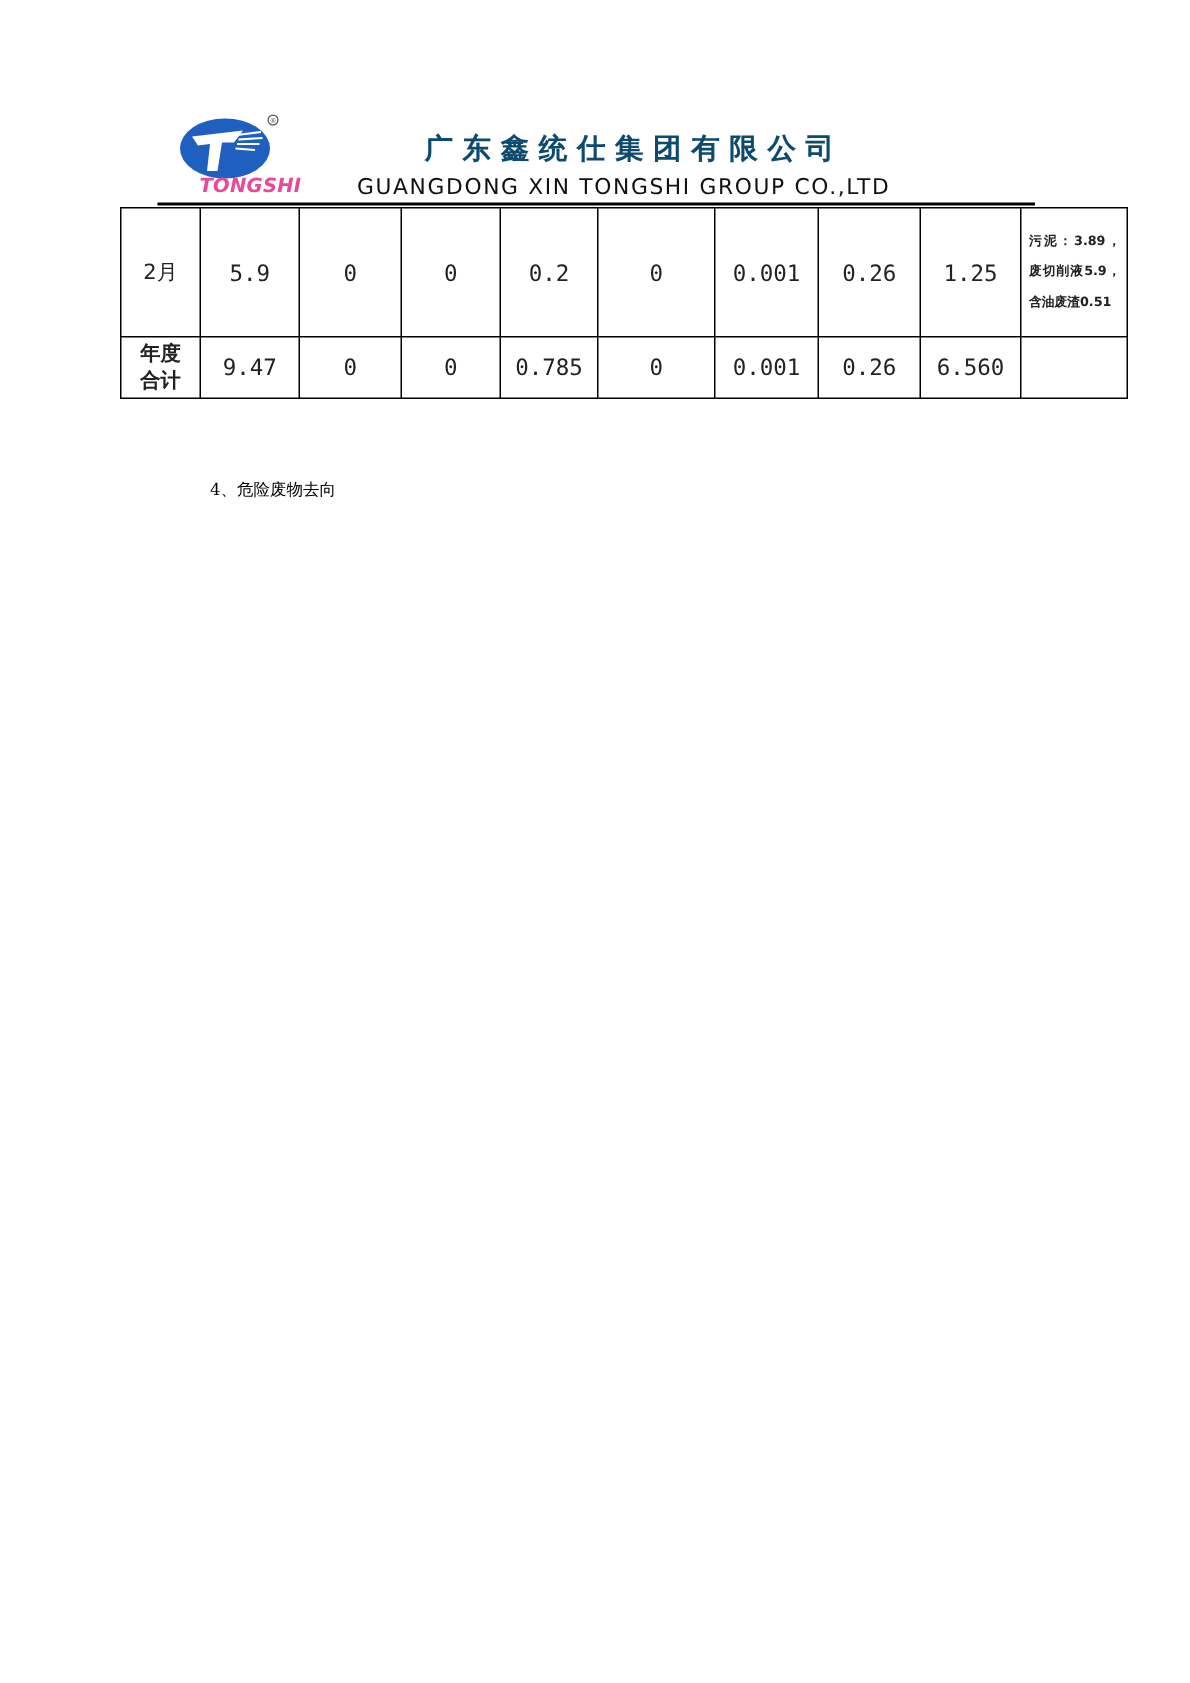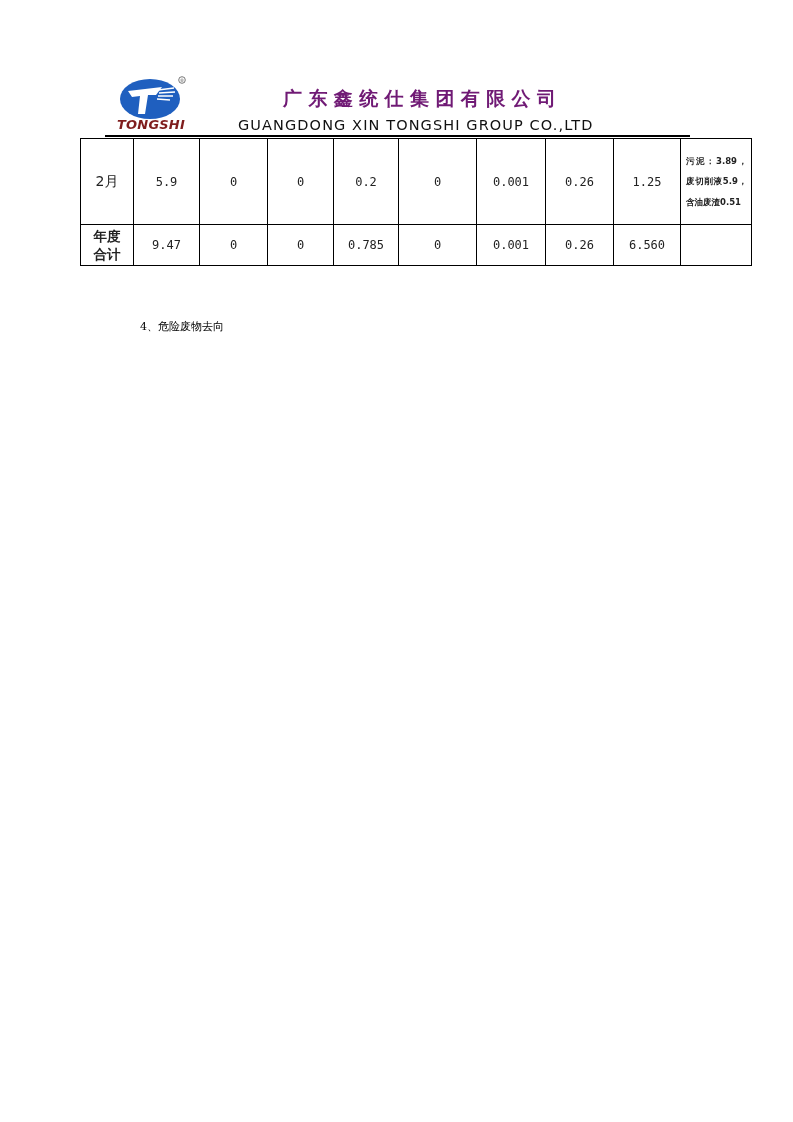--- a/index.html
+++ b/index.html
@@ -3,32 +3,32 @@
 <meta charset="utf-8">
 <style>
   html, body { margin:0; padding:0; background:#ffffff; }
   body { width:793px; height:1122px; position:relative; overflow:hidden;
          font-family:"DejaVu Serif","Liberation Serif",serif; color:#000; }
   .page { position:absolute; left:0; top:0; width:793px; height:1122px; }
 
   
   .logo { position:absolute; left:118px; top:74px; width:70px; height:46px; }
   .logo svg { display:block; }
-  .logo-text { position:absolute; left:117px; top:117px; font-family:"DejaVu Sans","Liberation Sans",sans-serif;
-               font-weight:bold; font-style:italic; font-size:13px; letter-spacing:0.2px; color:#7f1d1d; }
+  .logo-text { position:absolute; left:133px; top:117px; font-family:"DejaVu Sans","Liberation Sans",sans-serif;
+               font-weight:bold; font-style:italic; font-size:13px; letter-spacing:0.2px; color:#ec4899; }
   .company-cn { position:absolute; left:283px; top:86px; font-family:"DejaVu Sans","Liberation Sans",sans-serif;
-                font-weight:bold; font-size:19px; letter-spacing:6.4px; color:#701a75; white-space:nowrap; }
+                font-weight:bold; font-size:19px; letter-spacing:6.4px; color:#0c4a6e; white-space:nowrap; }
   .company-en { position:absolute; left:238px; top:117px; font-family:"DejaVu Sans","Liberation Sans",sans-serif;
                 font-size:14.5px; letter-spacing:1.1px; color:#111; white-space:nowrap;text-align:center; }
   .header-rule { position:absolute; left:105px; top:135px; width:585px; height:2px; background:#000; }
 
   
   table.data { position:absolute; left:80px; top:138px; border-collapse:collapse; table-layout:fixed; }
   table.data td { border:1px solid #000; text-align:center; vertical-align:middle; padding:0;
-                  font-family:"DejaVu Sans Mono","Liberation Mono",monospace; font-size:12px; color:#222; }
+                  font-family:"DejaVu Sans Mono","Liberation Mono",monospace; font-size:15px; color:#222; }
   table.data tr.r1 td { height:85px; }
   table.data tr.r2 td { height:40px; }
   td.rowlabel { font-family:"DejaVu Sans","Liberation Sans",sans-serif !important; font-size:14px !important; }
   td.rowlabel-bold { font-family:"DejaVu Sans","Liberation Sans",sans-serif !important; font-weight:bold; font-size:13.5px !important; line-height:18px; }
   td.note { text-align:left !important; font-family:"DejaVu Sans","Liberation Sans",sans-serif !important;
             font-size:8.5px !important; font-weight:bold; line-height:20.5px; padding:0 4px 0 5px !important;
             text-align:justify !important; word-break:break-all; }
 
   
   .section-title { position:absolute; left:140px; top:319px; font-weight:normal; font-size:11px; }

